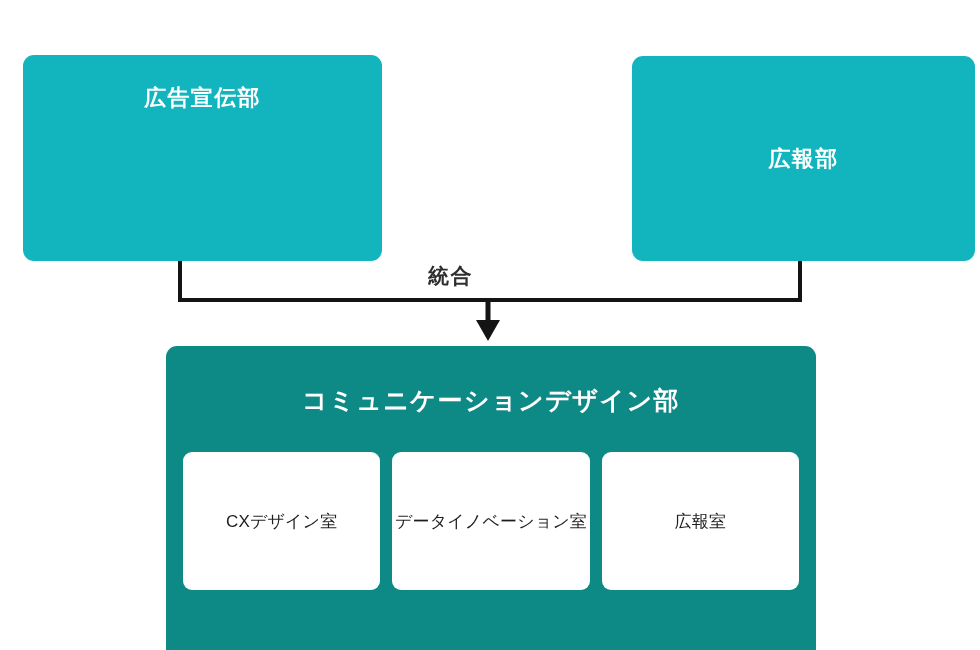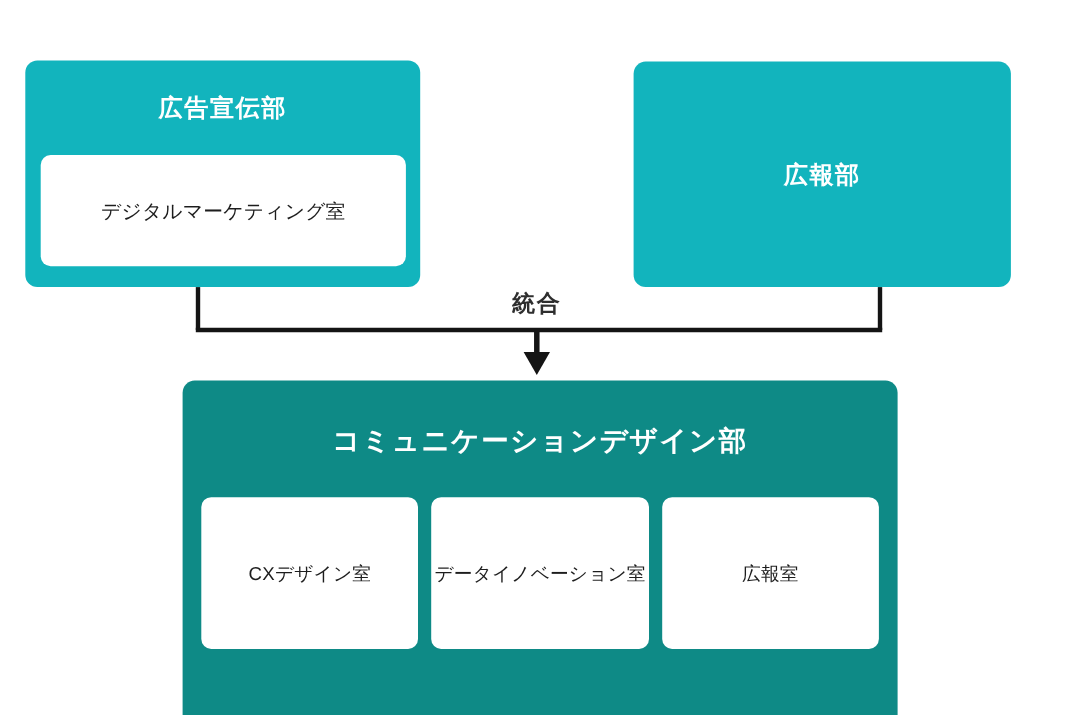--- a/index.html
+++ b/index.html
@@ -43,21 +43,21 @@
     width: 359px;
     height: 206px;
   }
   #box-ad .dept-title {
     font-size: 22px;
     margin-top: 28px;
   }
 
   
   #box-pr {
-    left: 576px;
+    left: 632px;
     top: 56px;
     width: 343px;
     height: 205px;
     display: flex;
     align-items: center;
     justify-content: center;
   }
   #box-pr .dept-title {
     font-size: 22px;
   }
@@ -126,40 +126,36 @@
     height: 650px;
     pointer-events: none;
   }
 
   
   #merge-label {
     position: absolute;
     left: 428px;
     top: 262px;
     width: 120px;
-    text-align: center;
     font-size: 21px;
     font-weight: bold;
     color: #2e2e2e;
     letter-spacing: 0.07em;
     background: #ffffff;
     white-space: nowrap;
   }
 </style>
 </head>
 <body>
 
 <div class="diagram">
 
   <div class="dept-box light" id="box-ad">
     <div class="dept-title">広告宣伝部</div>
 
-    <div class="unit-card" id="card-dm">
-      <span class="unit-label">デジタルマーケティング室</span>
-    </div>
   </div>
 
   <div class="dept-box light" id="box-pr">
     <div class="dept-title">広報部</div>
   </div>
 
   <svg class="connector" viewBox="0 0 980 650">
 
     <path d="M180 261 L180 300" stroke="#141414" stroke-width="4" fill="none"></path>
 

